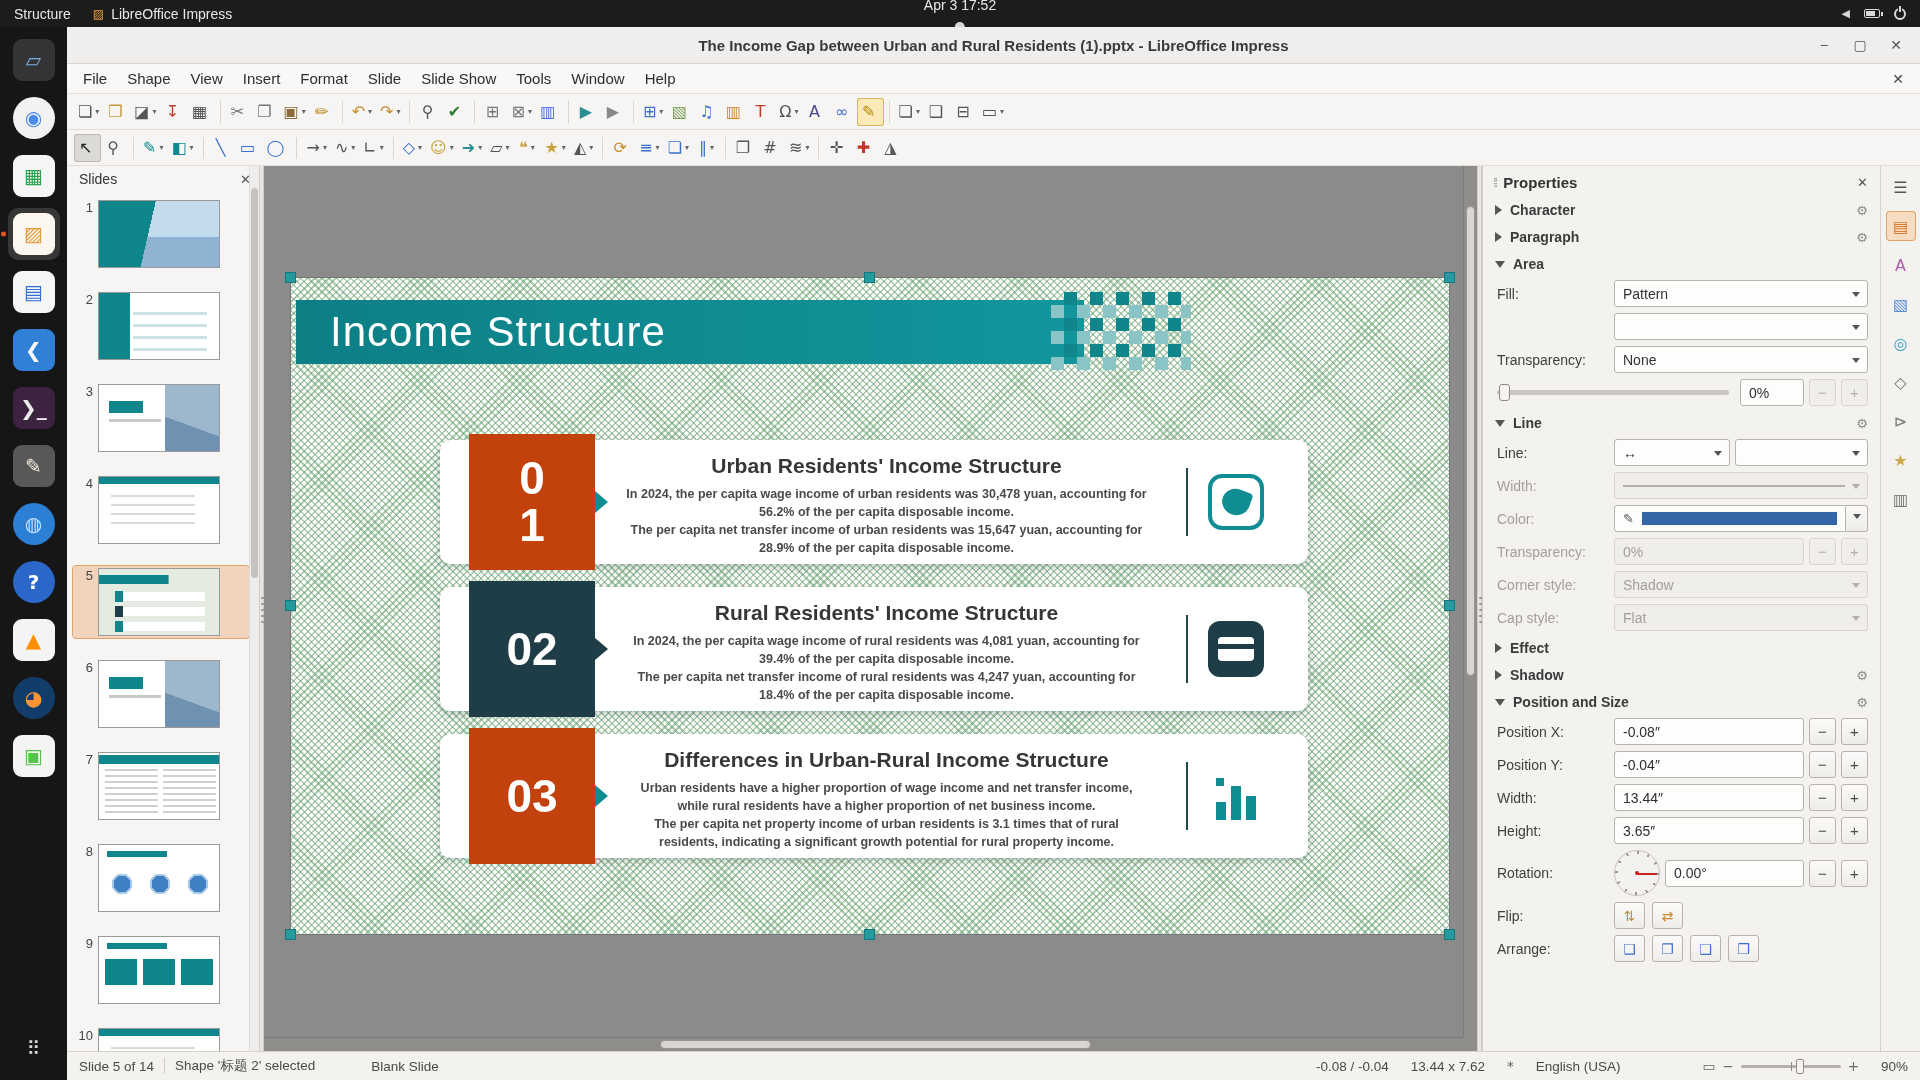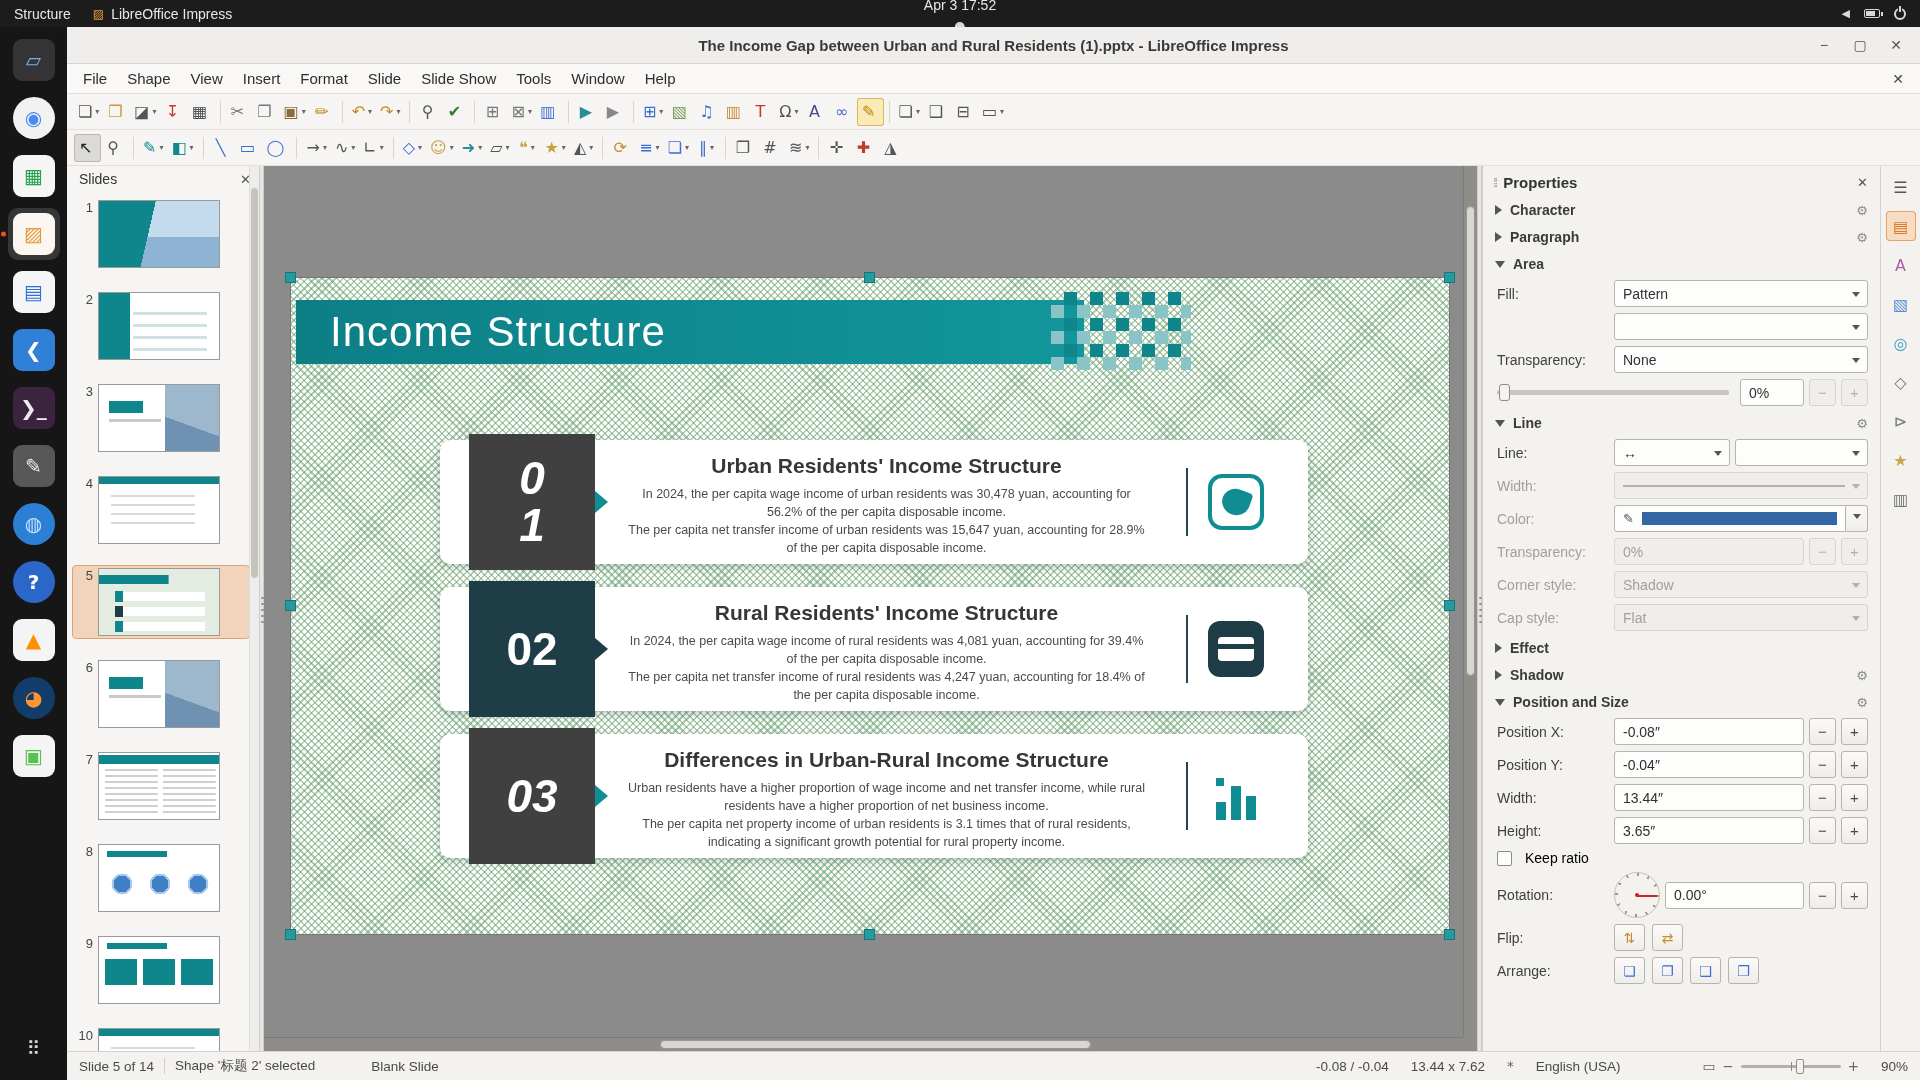--- a/index.html
+++ b/index.html
@@ -82,28 +82,28 @@
 
   
   .workspace { flex:1; background:#8b8b8b; position:relative; overflow:hidden; min-width:0; }
   .canvas { position:absolute; left:26px; top:111px; width:1160px; height:658px; background-color:#fdfdfb; border:1px solid #777;
     background-image:repeating-linear-gradient(45deg,rgba(96,158,108,.5) 0 1.6px,transparent 1.6px 5px),repeating-linear-gradient(-45deg,rgba(96,158,108,.5) 0 1.6px,transparent 1.6px 5px); }
   .banner { position:absolute; left:5px; top:22px; width:788px; height:64px; background:linear-gradient(90deg,#0c7f85,#12969c); display:flex; align-items:center; padding-left:34px; color:#fff; font-size:42px; letter-spacing:1px; z-index:1; }
   .mosaic { position:absolute; left:760px; top:14px; width:140px; height:78px; z-index:2; background-image:conic-gradient(#0f868c 0 25%,transparent 25% 50%,#8ac4c6 50% 75%,transparent 75%); background-size:26px 26px; }
   .cards { position:absolute; left:149px; top:162px; width:868px; z-index:1; }
   .card { position:relative; background:#fff; border-radius:10px; height:124px; margin-bottom:23px; box-shadow:0 3px 8px rgba(40,70,60,.28); }
   .numblock { position:absolute; left:29px; top:-6px; height:136px; width:126px; display:flex; align-items:center; justify-content:center; color:#fff; font-size:46px; font-weight:bold; z-index:2; }
-  .numblock[data-tone="teal"] { background:#404040;font-style:italic; }
+  .numblock[data-tone="teal"] { background:#c2410c; }
   .numblock[data-tone="dark"] { background:#1e3d47; }
   .numblock::after { content:""; position:absolute; right:-13px; top:calc(50% - 11px); border-top:11px solid transparent; border-bottom:11px solid transparent; border-left:13px solid #0f8d92; }
   .numblock[data-tone="dark"]::after { border-left-color:#1e3d47; }
   .num[data-wrap="wrap"] { width:1ch; line-height:1.02; word-break:break-all; text-align:center; }
   .card-text { position:absolute; left:185px; right:160px; top:10px; bottom:8px; text-align:center; }
   .card-heading { font-size:21px; font-weight:bold; color:#363636; margin:4px 0 7px; }
-  .card-line { font-size:12.5px; color:#4a4a4a; line-height:1.45; }
+  .card-line { font-size:12.5px; color:#4a4a4a; line-height:1.45;font-weight:bold; }
   .card-divider { position:absolute; right:120px; top:28px; bottom:28px; width:2px; background:#24454e; }
   .card-icon { position:absolute; right:44px; top:50%; transform:translateY(-50%); width:56px; height:56px; }
   .card-icon[data-icon="leaf"] { border:4px solid #0f8d92; border-radius:14px; background:#fff; }
   .card-icon[data-icon="leaf"]::after { content:""; position:absolute; inset:11px 10px; background:#0f8d92; border-radius:50% 4px 50% 50%; transform:rotate(20deg); }
   .card-icon[data-icon="card"] { background:#1e3d47; border-radius:12px; }
   .card-icon[data-icon="card"]::after { content:""; position:absolute; left:10px; right:10px; top:16px; bottom:16px; border-radius:4px; background:linear-gradient(180deg,#fff 0 30%,#1e3d47 30% 52%,#fff 52%); }
   .card-icon[data-icon="chart"] { background:#fff; border-radius:10px; background-image:linear-gradient(#0f8d92,#0f8d92),linear-gradient(#0f8d92,#0f8d92),linear-gradient(#0f8d92,#0f8d92),linear-gradient(#0f8d92,#0f8d92); background-size:10px 18px,10px 34px,10px 24px,8px 8px; background-position:8px 34px,23px 18px,38px 28px,8px 10px; background-repeat:no-repeat; }
   .sel-handle { position:absolute; width:11px; height:11px; background:#259ba0; border:1px solid #16777b; z-index:6; }
   .h-tl{left:-6px;top:-6px}.h-tc{left:calc(50% - 6px);top:-6px}.h-tr{right:-6px;top:-6px}
   .h-ml{left:-6px;top:calc(50% - 6px)}.h-mr{right:-6px;top:calc(50% - 6px)}
@@ -951,24 +951,20 @@
             <div class="step" data-name="width-decrease-button">−</div>
             <div class="step" data-name="width-increase-button">+</div>
           </div>
           <div class="prop-row">
             <span class="prop-label" data-name="height-label">Height:</span>
             <div class="numfield" data-name="height-field">3.65″</div>
             <div class="step" data-name="height-decrease-button">−</div>
             <div class="step" data-name="height-increase-button">+</div>
           </div>
           <div class="prop-row">
-            <span class="checkbox" data-name="keep-ratio-checkbox"></span>
-            <span data-name="keep-ratio-label">Keep ratio</span>
-          </div>
-          <div class="prop-row">
             <span class="prop-label" data-name="rotation-label">Rotation:</span>
             <div class="dial" data-name="rotation-dial">
               <div class="dial-needle" data-name="rotation-needle"></div>
               <div class="dial-dot" data-name="rotation-center-dot"></div>
             </div>
             <div class="numfield" data-name="rotation-field">0.00°</div>
             <div class="step" data-name="rotation-decrease-button">−</div>
             <div class="step" data-name="rotation-increase-button">+</div>
           </div>
           <div class="prop-row">

